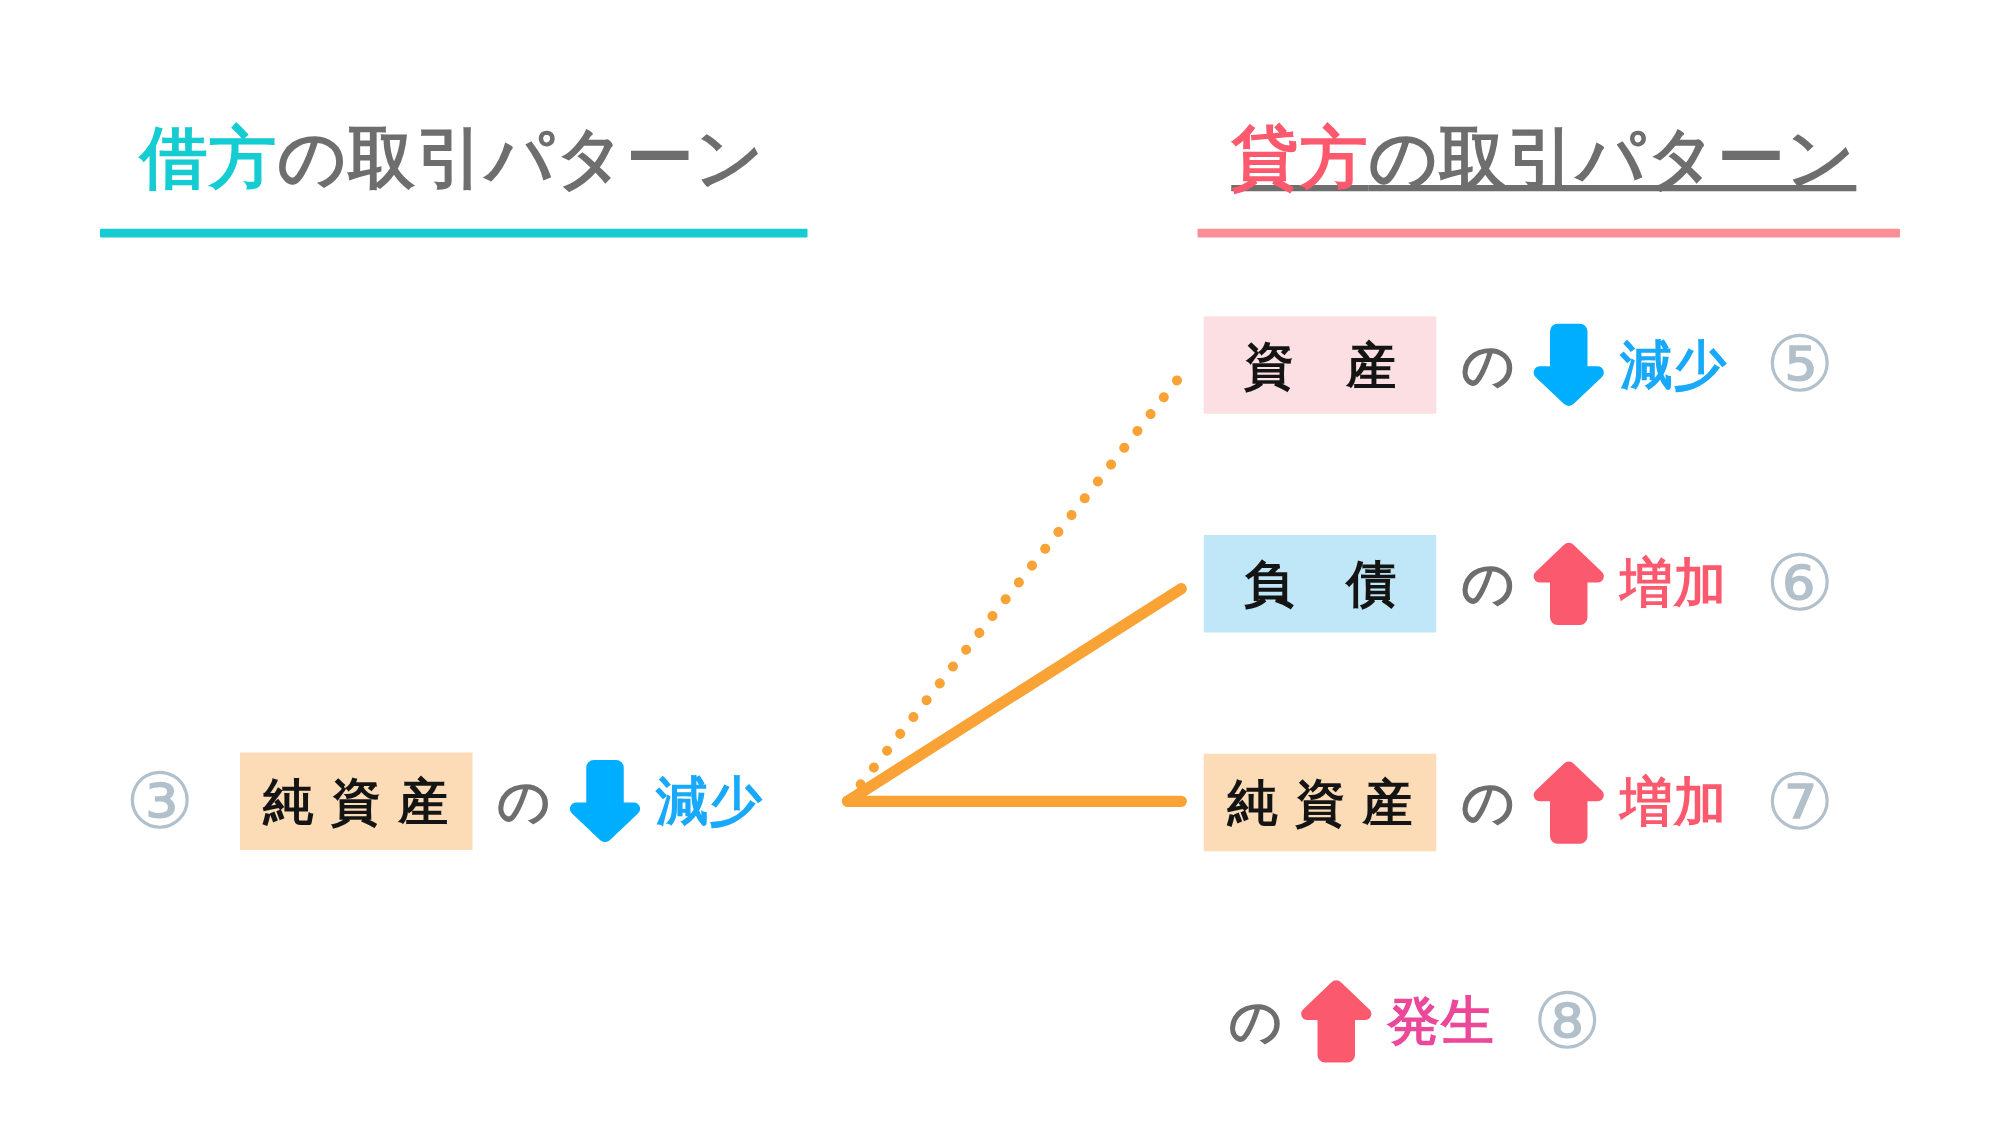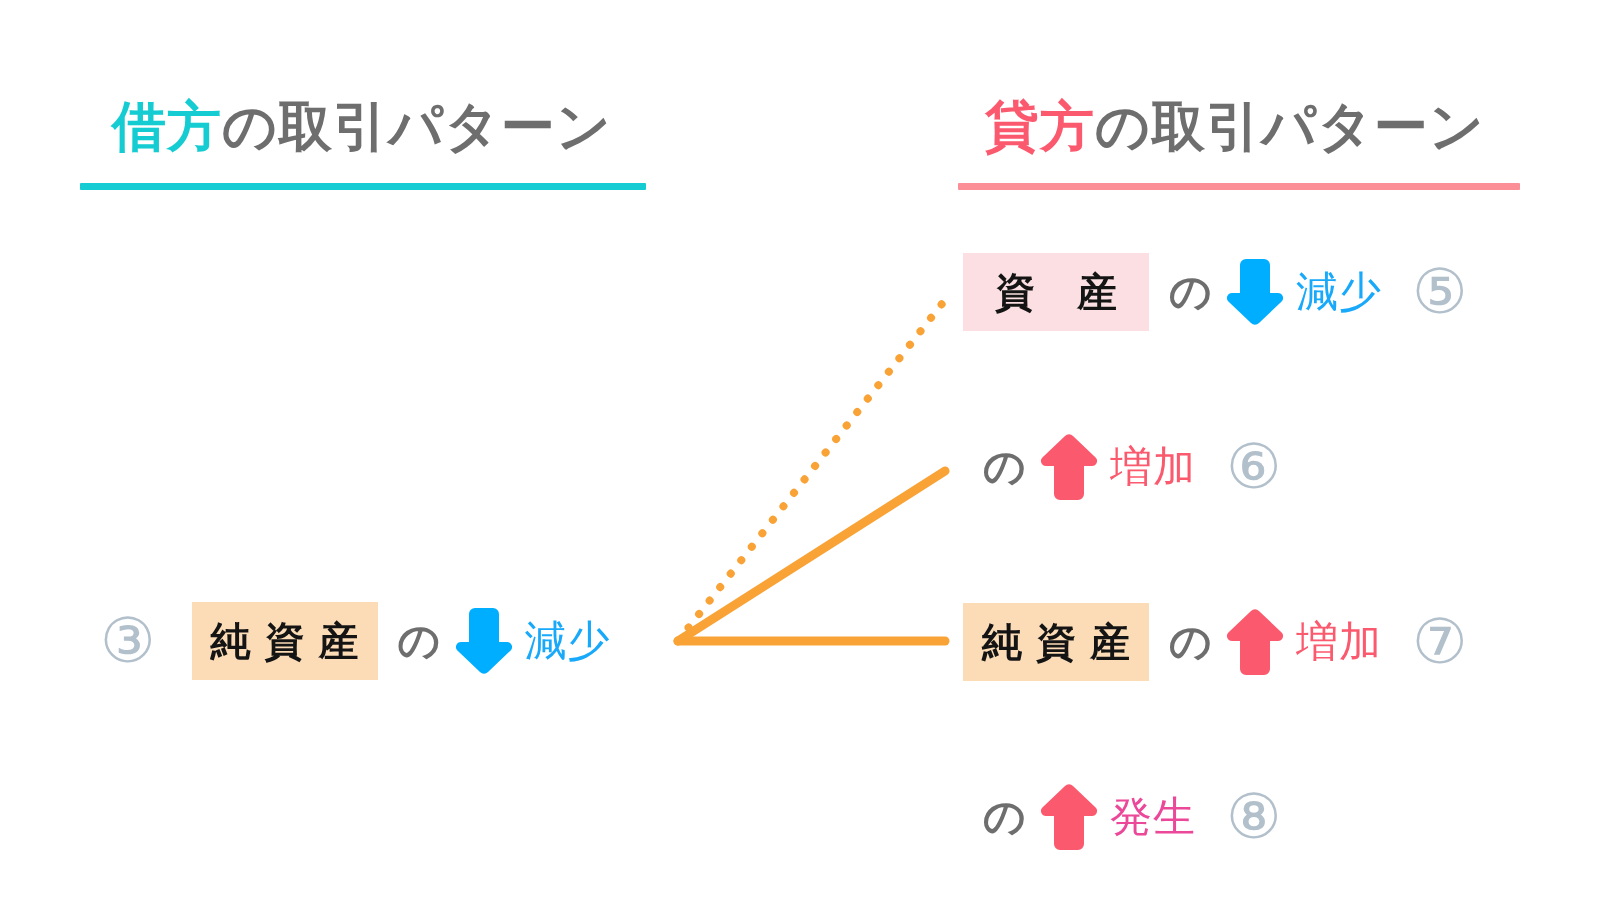--- a/index.html
+++ b/index.html
@@ -23,21 +23,21 @@
     position: absolute;
     font-size: 54px;
     font-weight: bold;
     color: #6e6e6e;
     letter-spacing: 1px;
     white-space: nowrap;
     line-height: 1;
   }
   .col-title .accent { font-weight: bold; }
   #title-debit  { left: 112px; top: 52px; }
-  #title-credit { left: 985px; top: 52px; }
+  #title-credit { left: 985px; top: 52px; text-decoration: underline; }
 
   .title-rule {
     position: absolute;
     height: 7px;
     border-radius: 1px;
   }
   #rule-debit  { left: 80px;  top: 135px; width: 566px; }
   #rule-credit { left: 958px; top: 135px; width: 562px; }
 
   
@@ -94,21 +94,21 @@
     font-family: "DejaVu Sans", sans-serif;
   }
 
   
   .arrow { display: inline-block; width: 58px; height: 74px; flex: 0 0 auto; }
   .arrow svg { display: block; width: 58px; height: 74px; }
 
   
   .change {
     font-size: 42px;
-    font-weight: normal;
+    font-weight: bold;
     margin-left: 12px;
     letter-spacing: 1px;
     font-family: "DejaVu Sans", sans-serif;
   }
 
   
   #connectors {
     position: absolute;
     left: 0; top: 0;
     width: 1600px; height: 900px;
@@ -154,20 +154,21 @@
     <span class="arrow">
       <svg viewBox="0 0 58 74" xmlns="http://www.w3.org/2000/svg">
         <path d="M20 4 h18 a6 6 0 0 1 6 6 v28 h8 a5 5 0 0 1 3.6 8.5 L33 68 a5.5 5.5 0 0 1 -8 0 L2.4 46.5 A5 5 0 0 1 6 38 h8 V10 a6 6 0 0 1 6 -6 z" fill="#00AEFF"></path>
       </svg>
     </span>
     <span class="change" style="color: rgb(24, 169, 250);">減少</span>
     <span class="circ-num circ-right">⑤</span>
   </div>
 
   <div class="row row-right" id="row-6">
+    <span class="chip w-narrow" style="background: rgb(191, 231, 247);">負 債</span>
     <span class="particle">の</span>
     <span class="arrow">
       <svg viewBox="0 0 58 74" xmlns="http://www.w3.org/2000/svg">
         <path d="M25 6 a5.5 5.5 0 0 1 8 0 L55.6 27.5 A5 5 0 0 1 52 36 h-8 v28 a6 6 0 0 1 -6 6 h-18 a6 6 0 0 1 -6 -6 V36 H6 a5 5 0 0 1 -3.6 -8.5 z" fill="#FB5A6E"></path>
       </svg>
     </span>
     <span class="change" style="color: rgb(251, 90, 110);">増加</span>
     <span class="circ-num circ-right">⑥</span>
   </div>
 

